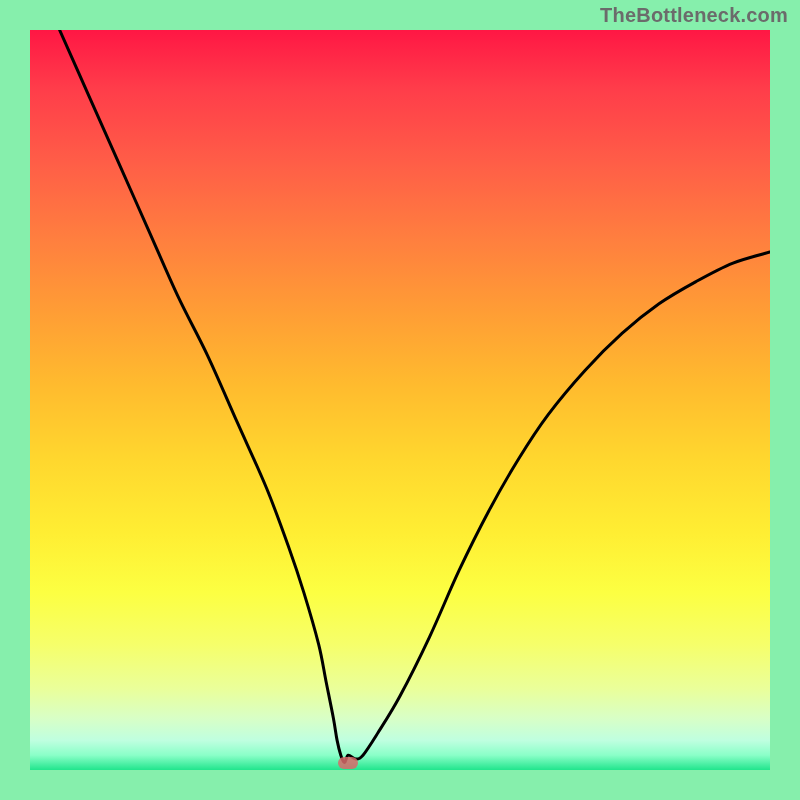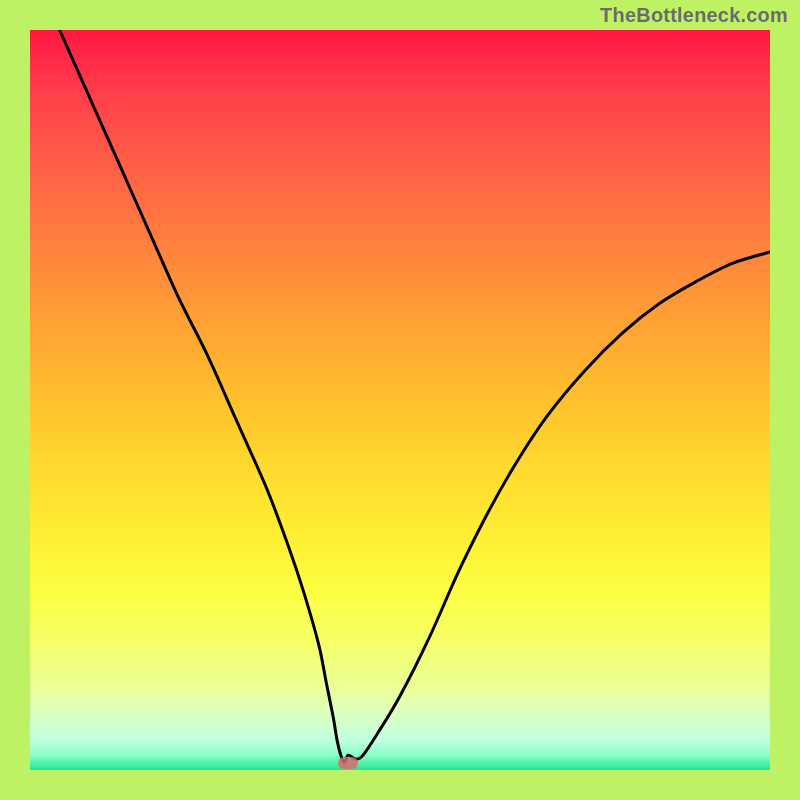--- a/index.html
+++ b/index.html
@@ -10,21 +10,21 @@
     background: #000000;
     overflow: hidden;
     font-family: Arial, Helvetica, sans-serif;
   }
   .frame {
     position: absolute;
     top: 0;
     left: 0;
     width: 800px;
     height: 800px;
-    background: #bef264;
+    background: #86efac;
   }
   .plot-area {
     position: absolute;
     top: 30px;
     left: 30px;
     width: 740px;
     height: 740px;
   }
   .gradient-bg {
     position: absolute;

